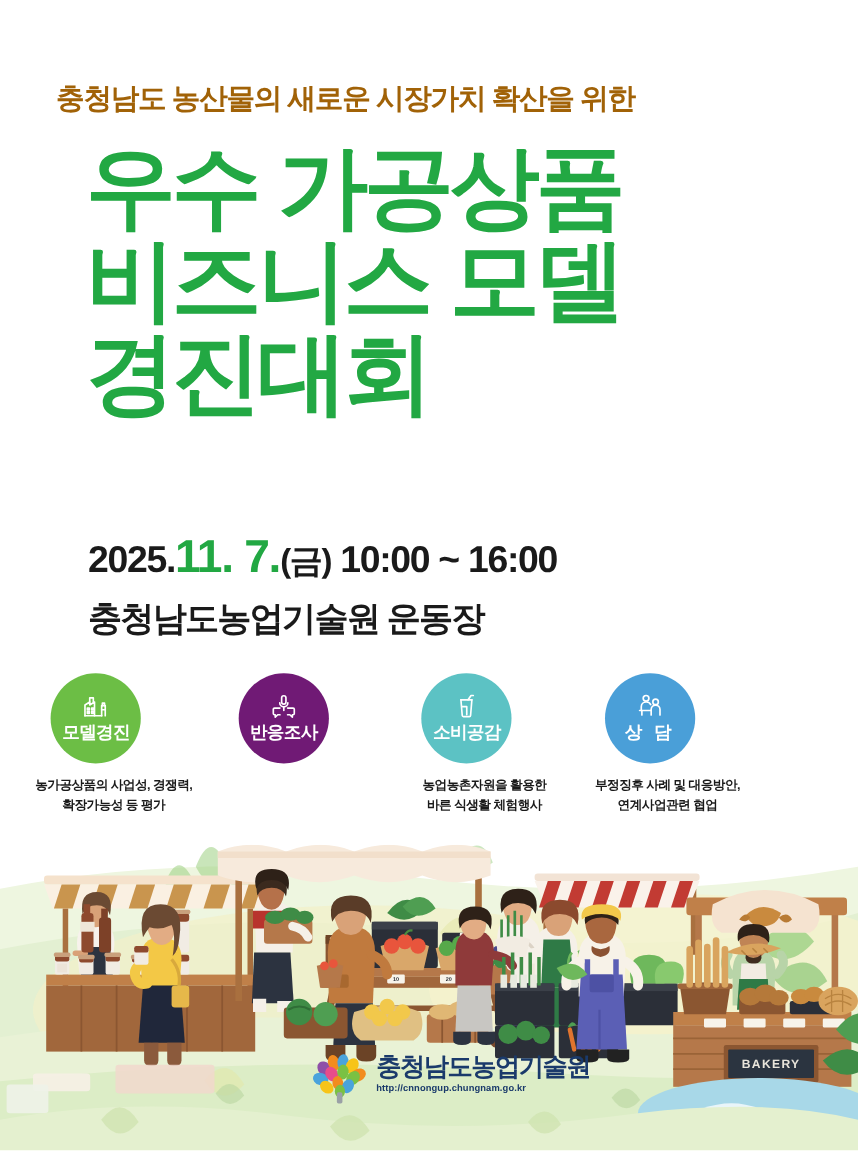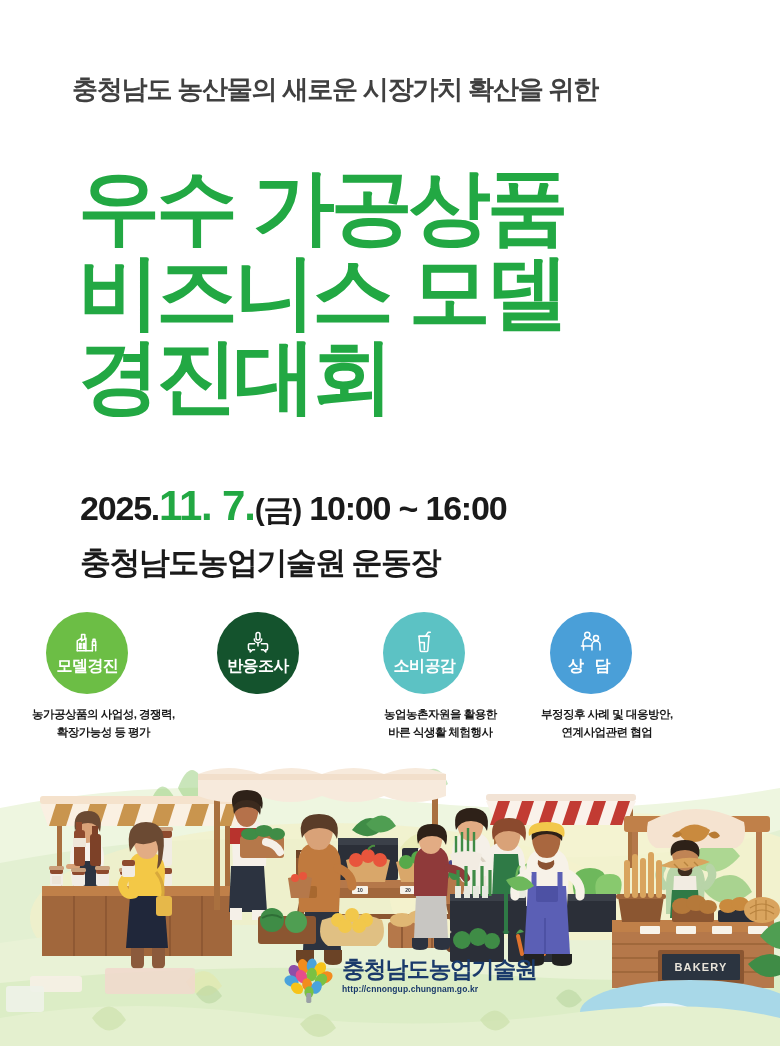--- a/index.html
+++ b/index.html
@@ -11,26 +11,26 @@
   }
   .poster {
     position:relative; width:780px; height:1046px;
     background:#ffffff; overflow:hidden;
   }
 
   
   .text-block { position:absolute; left:0; top:0; width:780px; z-index:5; }
 
   .subtitle {
-    position:absolute; left:72px; top:72px;
-    font-size:26px; font-weight:700; color:#404040;
+    position:absolute; left:51px; top:72px;
+    font-size:26px; font-weight:700; color:#a16207;
     letter-spacing:-1.2px; white-space:nowrap;
   }
 
-  .title-wrap { position:absolute; left:78px; top:132px;margin-top:36px; }
+  .title-wrap { position:absolute; left:78px; top:132px; }
   .title-line {
     font-size:82px; font-weight:900; color:#22a843;
     line-height:0.96; letter-spacing:-4px; white-space:nowrap;
     margin-bottom:6px;
   }
 
   .datetime {
     position:absolute; left:80px; top:482px;
     font-size:34px; font-weight:700; color:#1a1a1a;
     letter-spacing:-1.2px; white-space:nowrap;
@@ -136,21 +136,21 @@
         </span>
         <span class="badge-label">모델경진</span>
       </div>
       <div class="badge-caption">
         <div>농가공상품의 사업성, 경쟁력,</div>
         <div>확장가능성 등 평가</div>
       </div>
     </div>
 
     <div class="badge-col">
-      <div class="badge-circle" style="background:#14532d">
+      <div class="badge-circle" style="background:#701a75">
         <span class="badge-icon">
           <svg viewBox="0 0 24 24" fill="none" stroke="#ffffff" stroke-width="1.4" stroke-linecap="round" stroke-linejoin="round">
             <rect x="10.2" y="3.2" width="3.6" height="7" rx="1.8"></rect>
             <path d="M8.6 9.2a3.4 3.4 0 0 0 6.8 0"></path>
             <path d="M12 12.6v3"></path>
             <path d="M8.8 13.6H4.2a1 1 0 0 0-1 1v3.6a1 1 0 0 0 1 1h.6v2.1l2.1-2.1h1.9"></path>
             <path d="M15.2 13.6h4.6a1 1 0 0 1 1 1v3.6a1 1 0 0 1-1 1h-.6v2.1l-2.1-2.1h-1.9"></path>
           </svg>
         </span>
         <span class="badge-label">반응조사</span>

